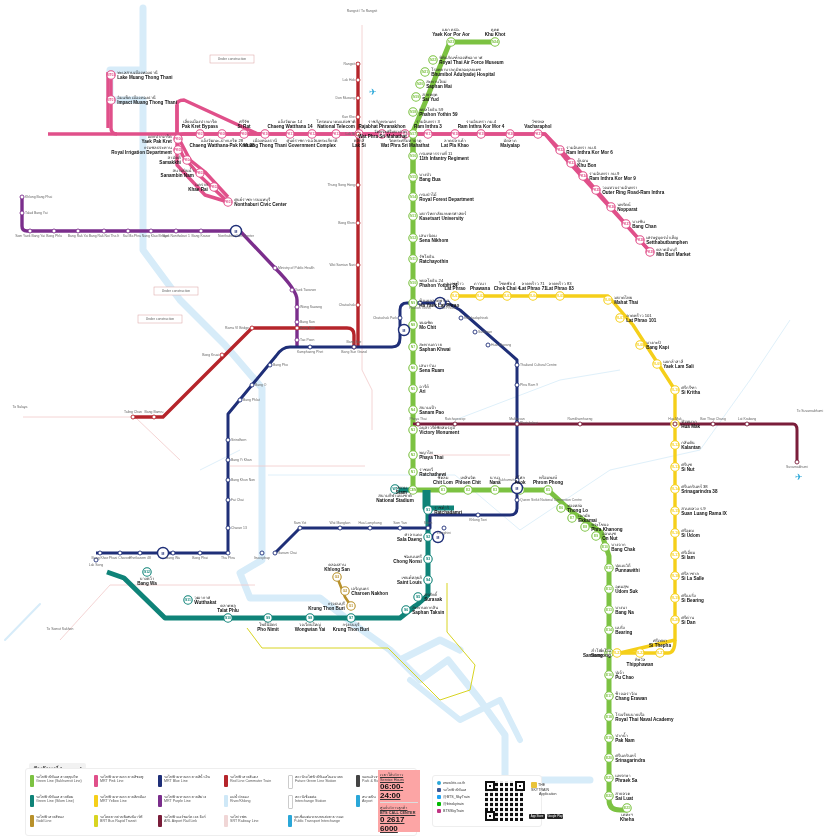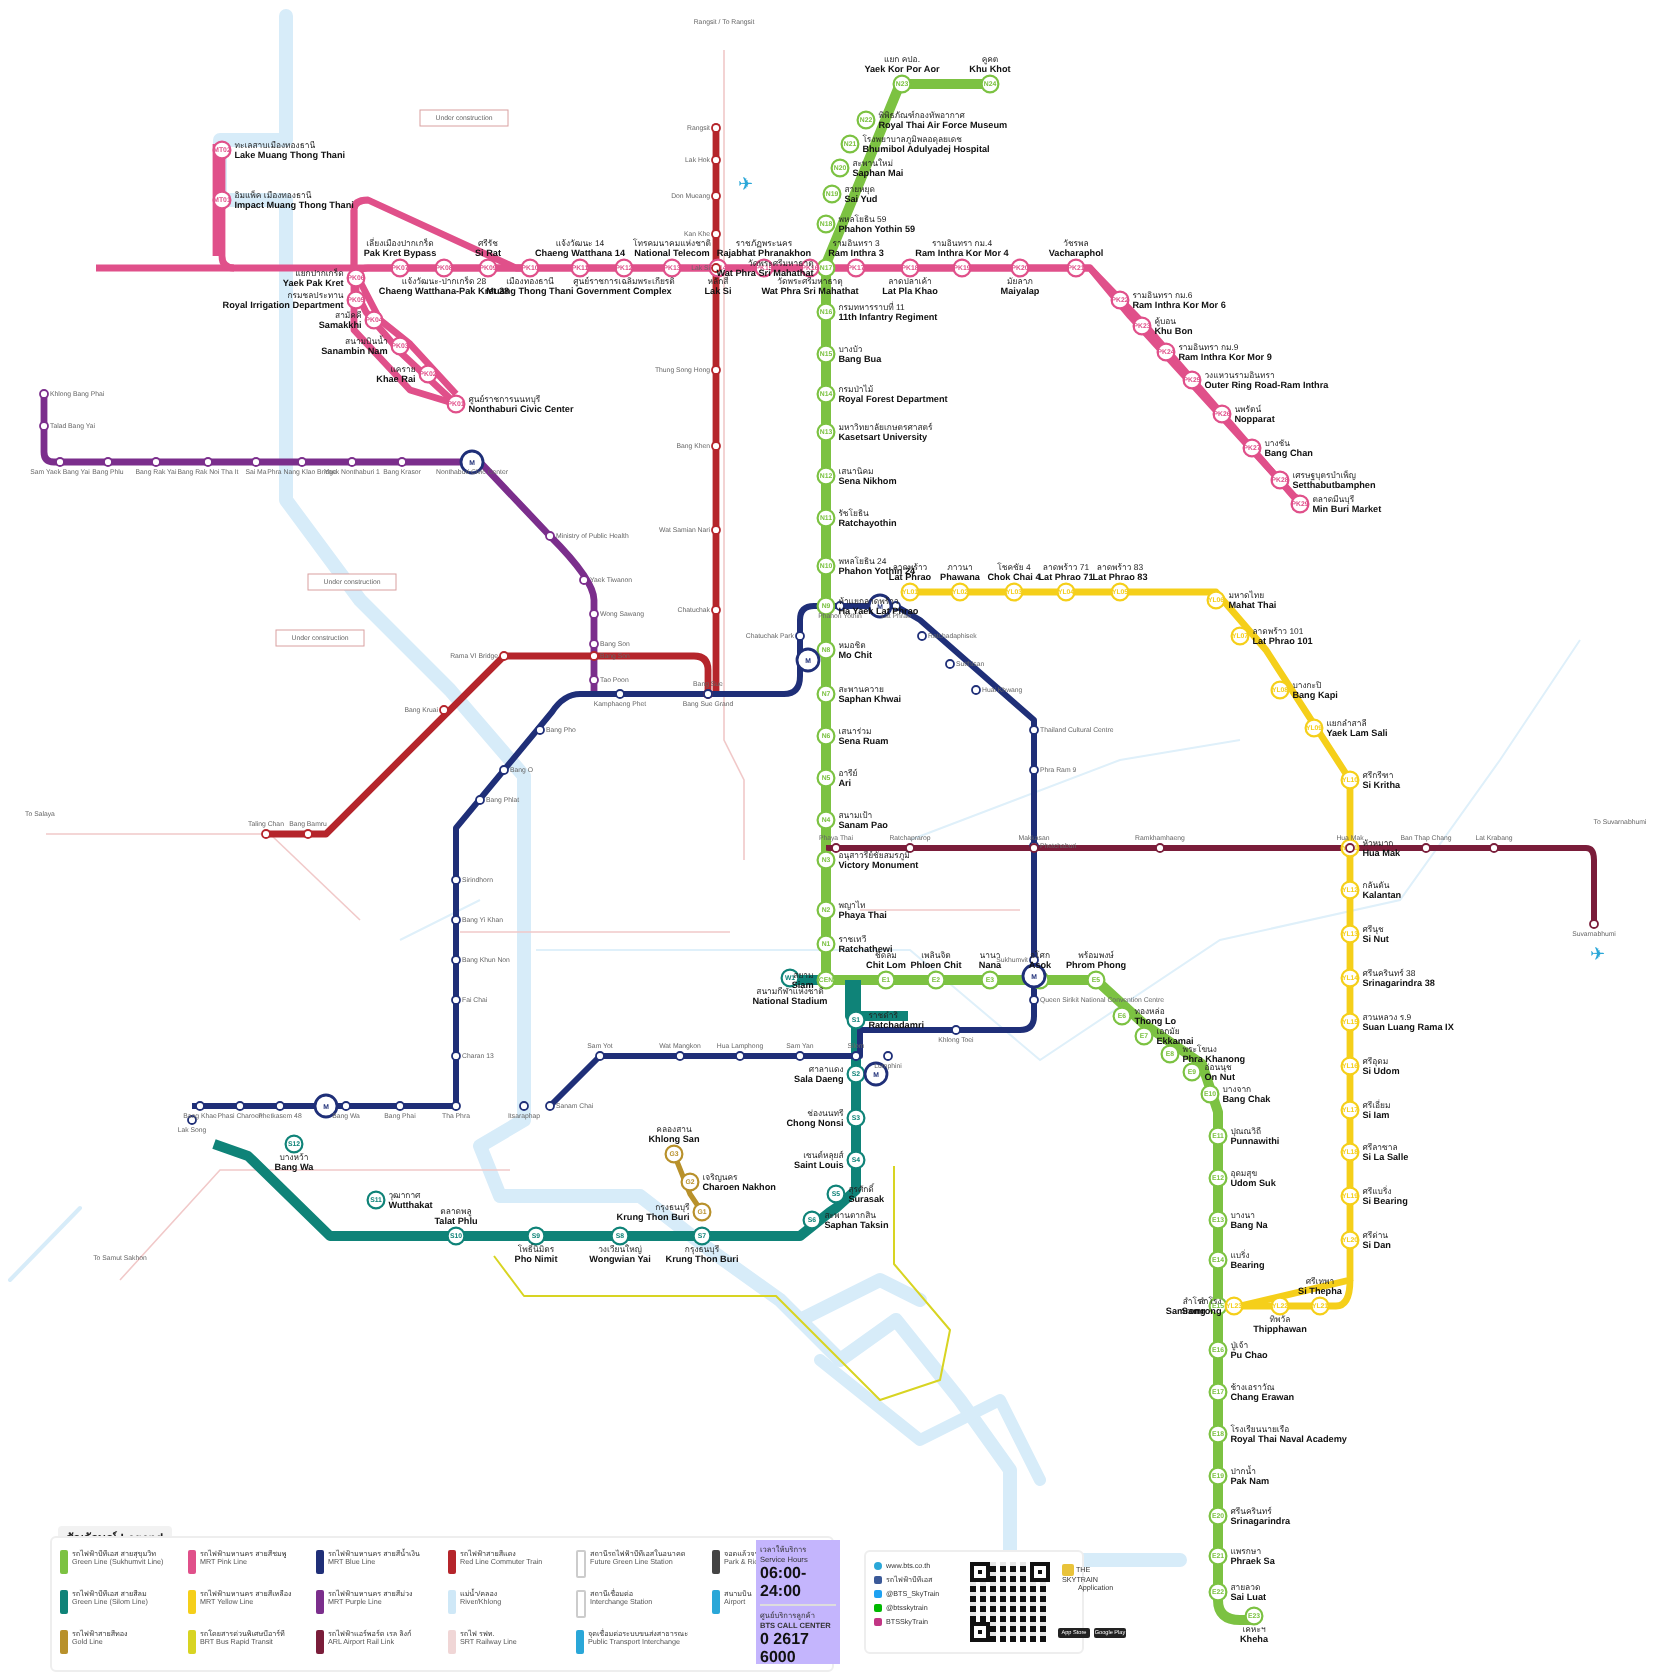--- a/index.html
+++ b/index.html
@@ -6,21 +6,21 @@
   body{width:840px;height:840px;position:relative;overflow:hidden;font-family:"Liberation Sans",sans-serif;}
   #map{position:absolute;left:0;top:0;width:840px;height:840px;}
   .lbl{font-family:"Liberation Sans",sans-serif;font-size:4.2px;fill:#222;}
   .lblb{font-family:"Liberation Sans",sans-serif;font-size:4.6px;font-weight:bold;fill:#111;}
   .lblg{font-family:"Liberation Sans",sans-serif;font-size:3.4px;fill:#666;}
   .code{font-family:"Liberation Sans",sans-serif;font-size:3.4px;font-weight:bold;text-anchor:middle;dominant-baseline:central;}
   .legend{position:absolute;left:25px;top:768px;width:390px;height:66px;background:#fff;border:1px solid #eee;border-radius:3px;}
   .legend-title{position:absolute;left:29px;top:763px;font-size:6px;font-weight:bold;color:#222;background:#f2f2f2;padding:1px 4px;border-radius:2px;}
   .leg-item{position:absolute;display:flex;align-items:flex-start;gap:2px;font-size:3.6px;color:#333;line-height:4.3px;}
   .leg-sw{width:4px;height:12px;border-radius:1px;}
-  .svc{position:absolute;left:378px;top:770px;width:42px;height:62px;background:#c4b5fd;font-size:3.8px;color:#333;padding:2px;box-sizing:border-box;}
+  .svc{position:absolute;left:378px;top:770px;width:42px;height:62px;background:#fca5a5;font-size:3.8px;color:#333;padding:2px;box-sizing:border-box;text-decoration:underline;}
   .svc .big{font-size:8px;font-weight:bold;color:#111;}
   .contact{position:absolute;left:432px;top:775px;width:108px;height:50px;background:#fff;border:1px solid #eee;border-radius:3px;font-size:3.6px;color:#333;}
   .contact .row{display:flex;align-items:center;gap:2px;height:7px;margin-left:4px;}
   .dot{width:4px;height:4px;border-radius:1px;display:inline-block;}
   .qr{position:absolute;left:52px;top:5px;width:40px;height:40px;background:
     repeating-linear-gradient(90deg,#111 0 3px,#fff 3px 5px),#111;}
   .qr-inner{position:absolute;inset:0;background:repeating-linear-gradient(0deg,transparent 0 3px,rgba(255,255,255,.9) 3px 5px);}
   .qr-corner{position:absolute;width:10px;height:10px;border:2px solid #111;background:#fff;box-sizing:border-box;}
   .qr-corner::after{content:"";position:absolute;left:2px;top:2px;width:2px;height:2px;background:#111;}
   .app{position:absolute;left:98px;top:6px;font-size:3.6px;}

